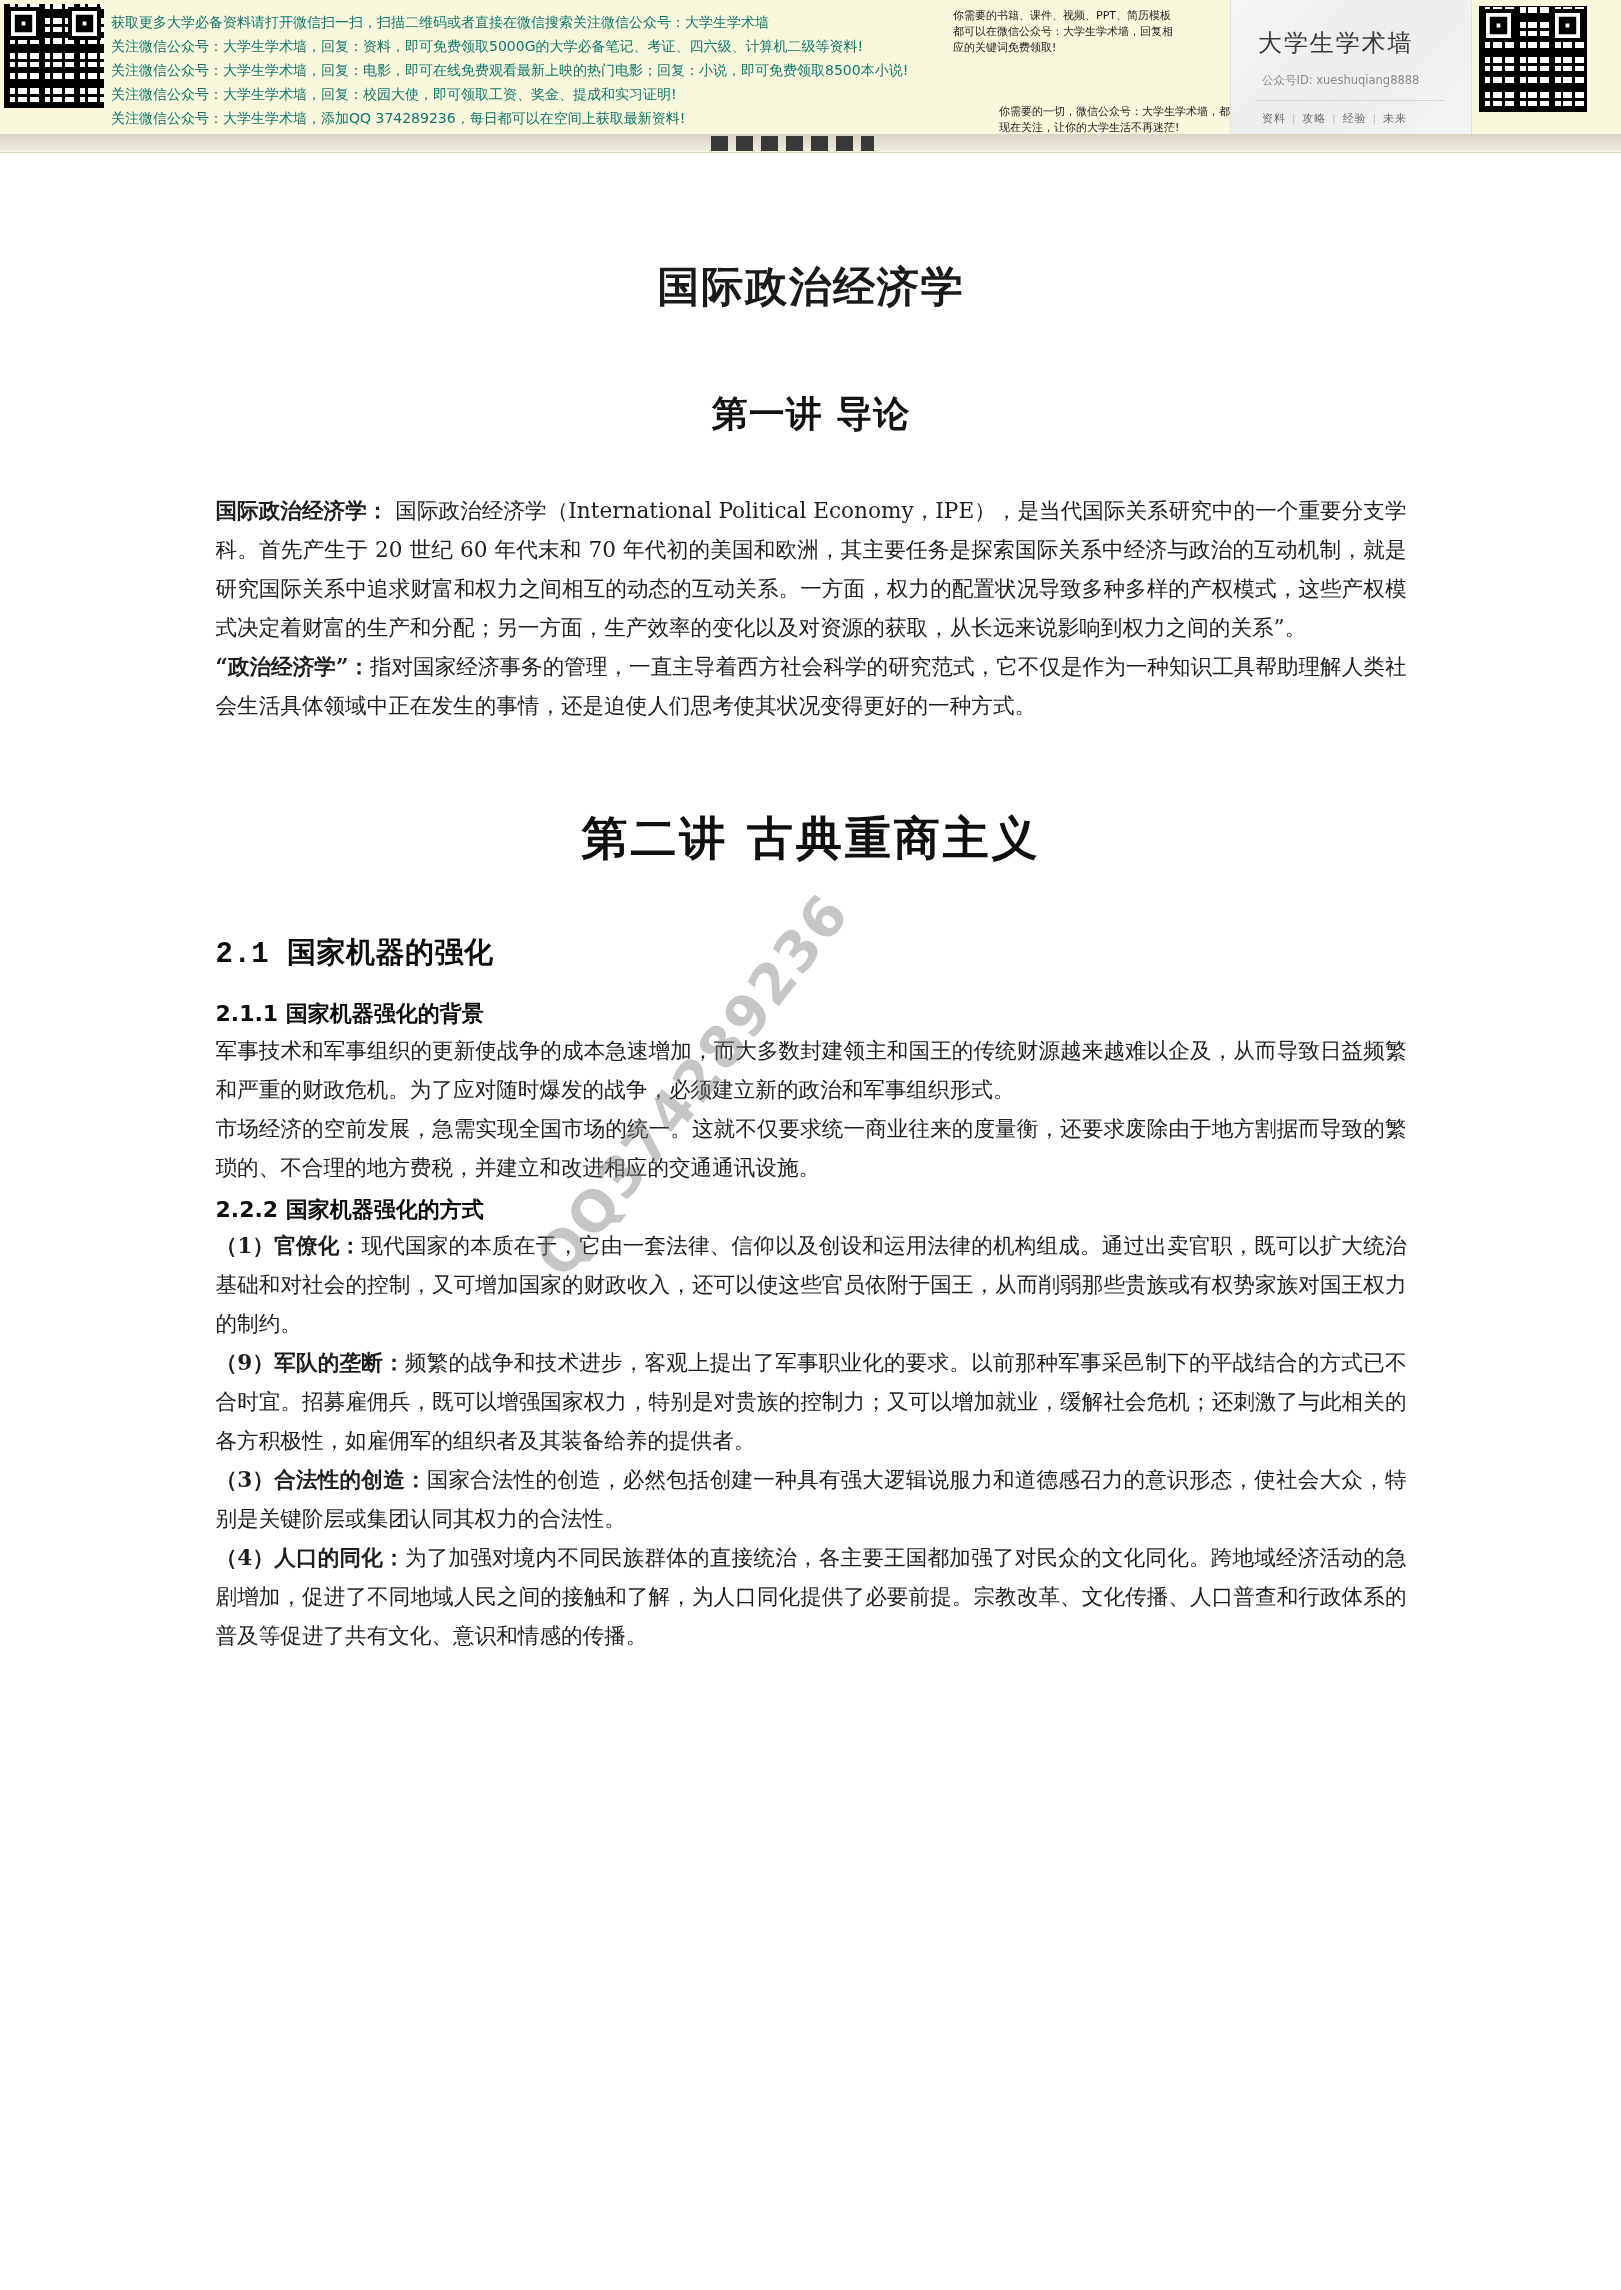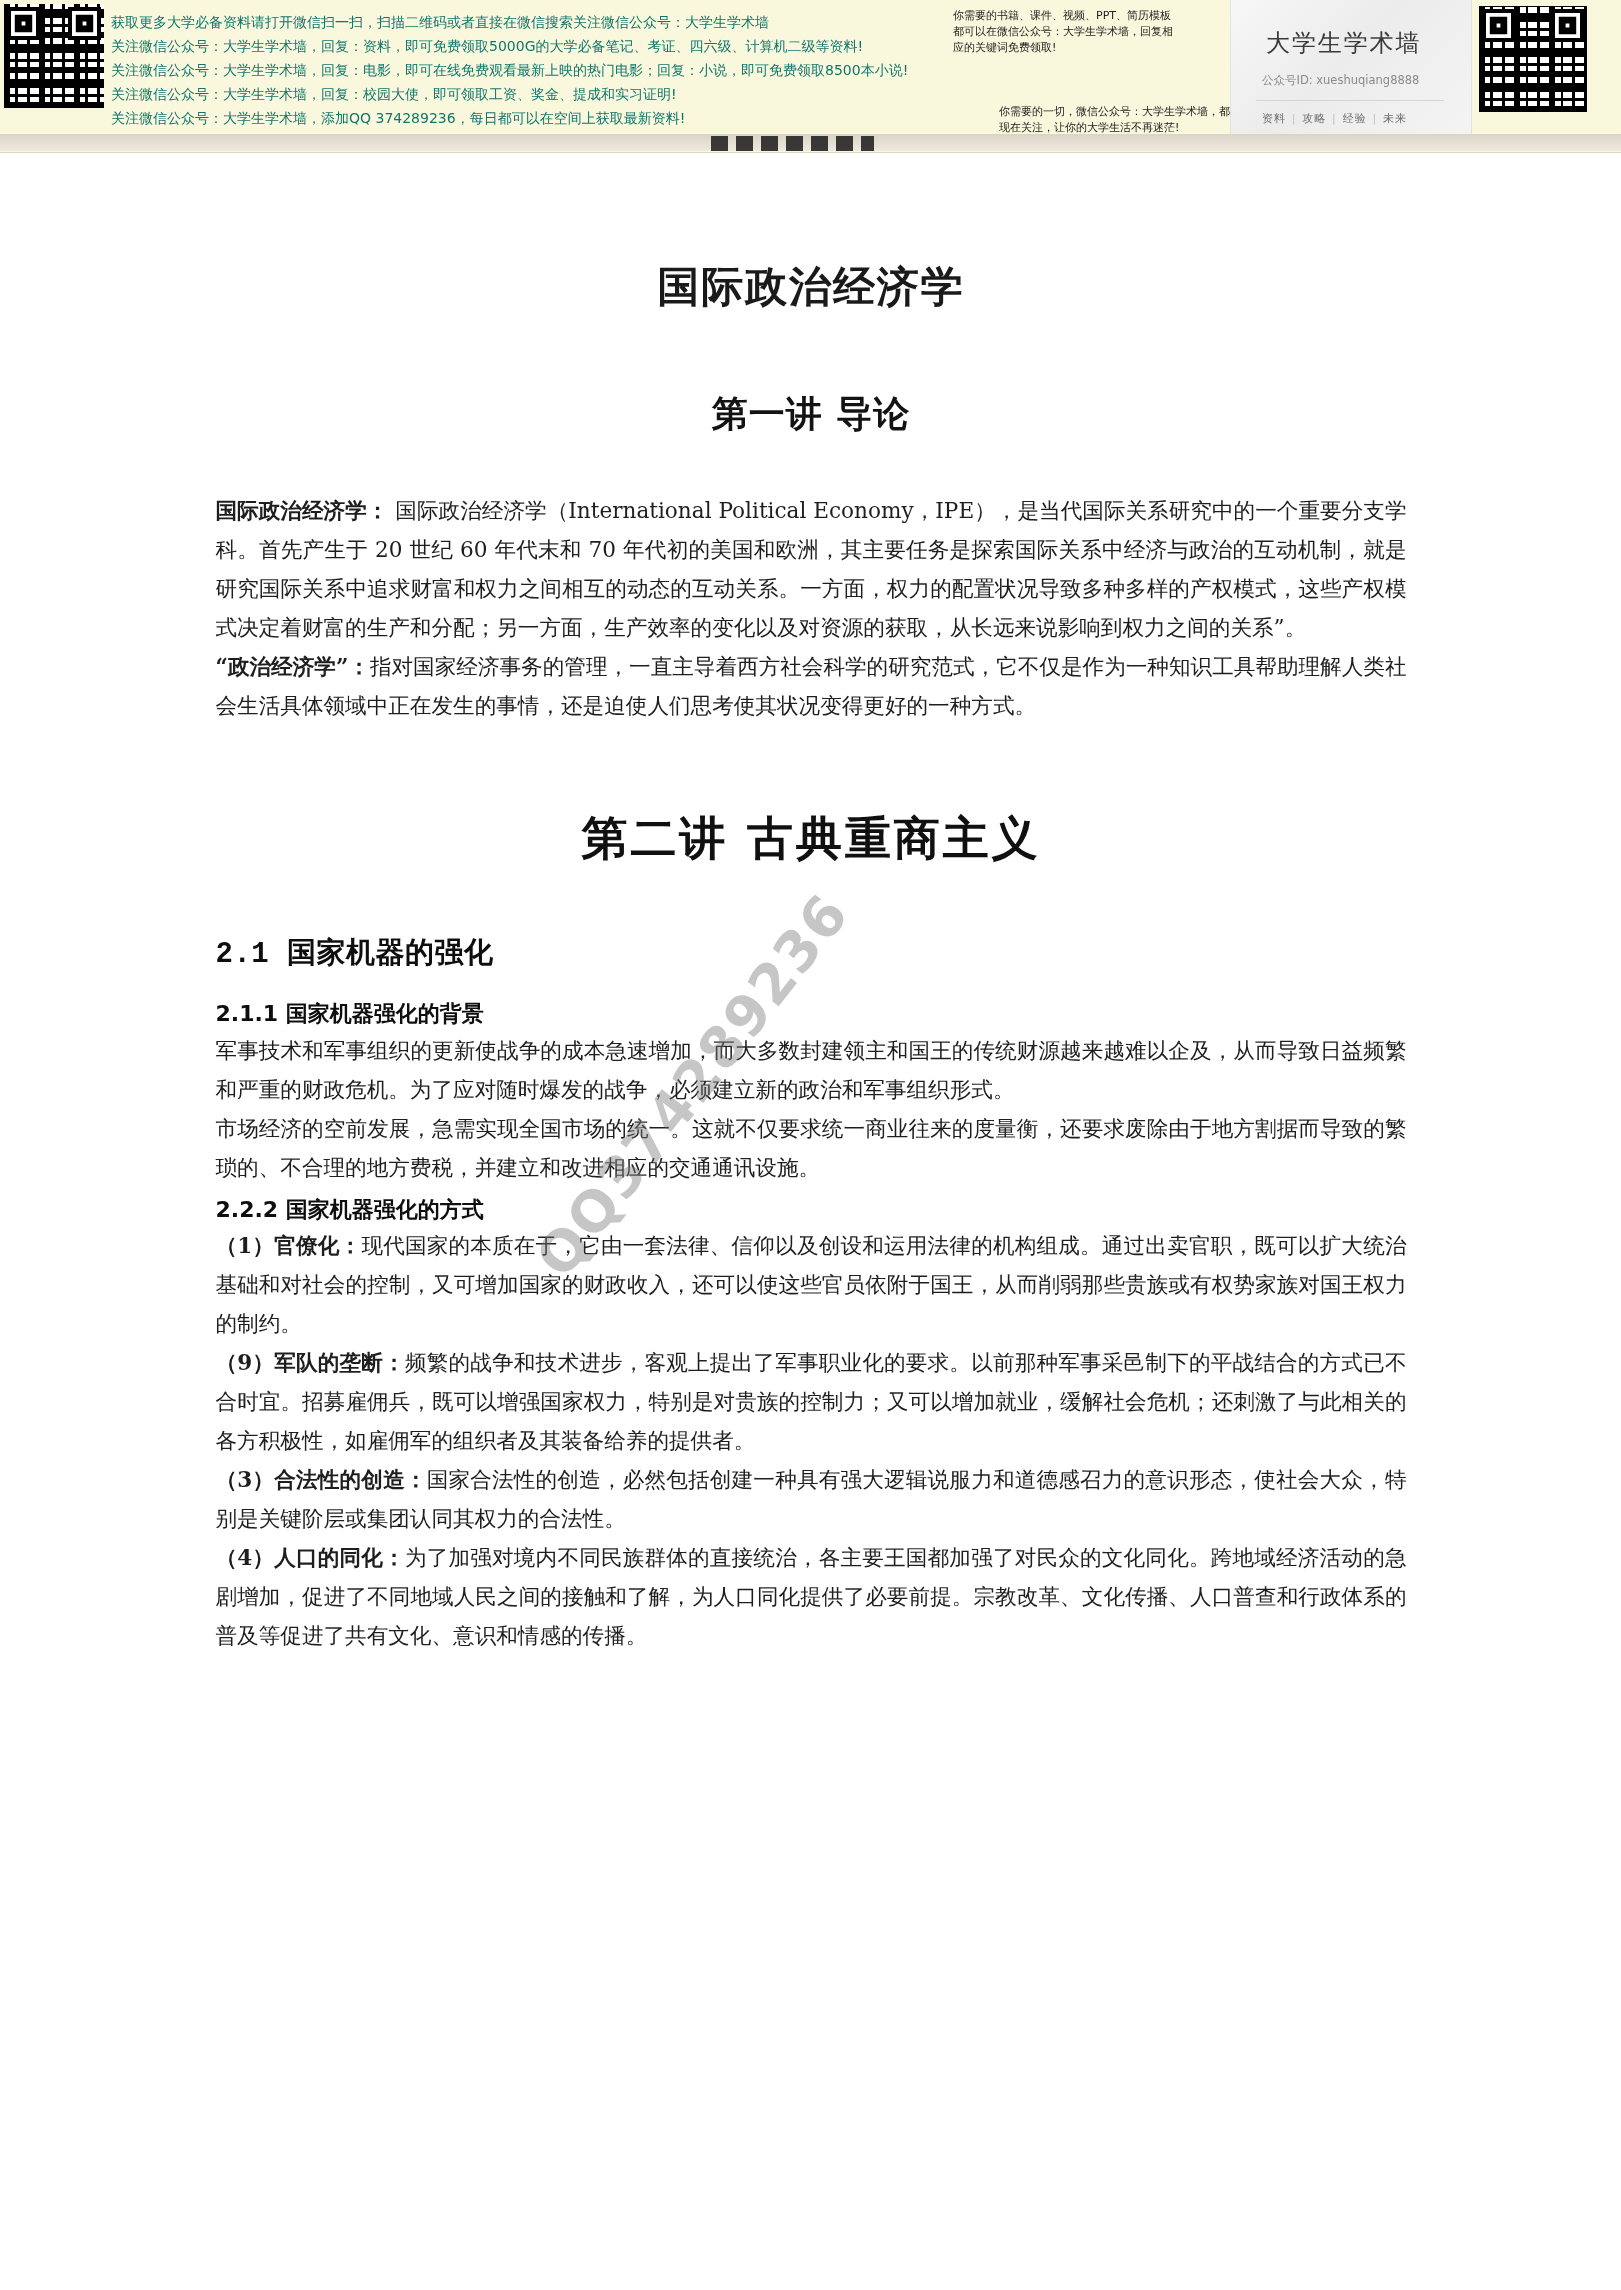--- a/index.html
+++ b/index.html
@@ -102,21 +102,20 @@
     border-right: 1px solid #e2e2e2;
   }
   .promo-card-title {
     position: absolute;
     left: 27px;
     top: 27px;
     font-family: "DejaVu Serif", serif;
     font-size: 24px;
     color: #3a3a3a;
     letter-spacing: 1.9px;
-    margin-left: 8px;
   }
   .promo-card-sub {
     position: absolute;
     left: 31px;
     top: 73px;
     font-family: "DejaVu Sans", sans-serif;
     font-size: 11.5px;
     color: #8a8a8a;
   }
   .promo-card-rule {

